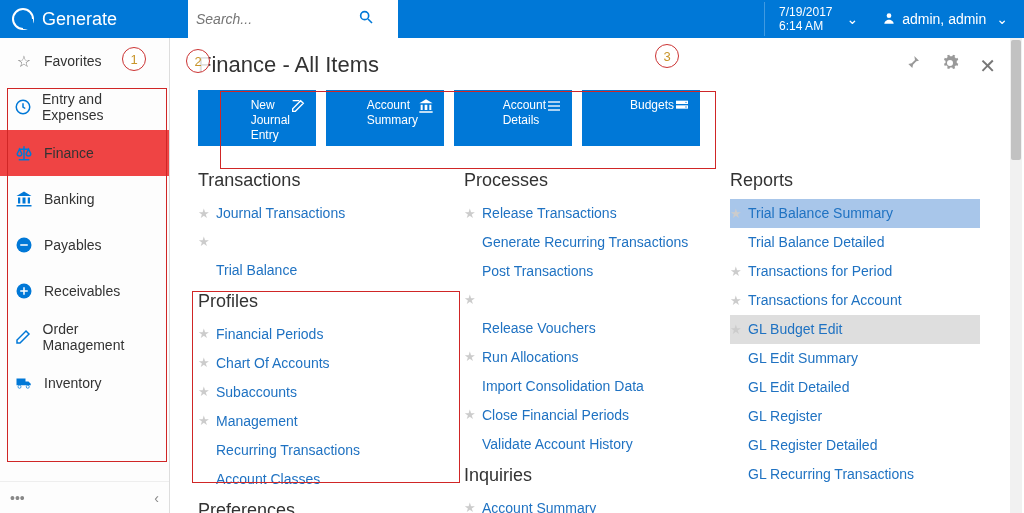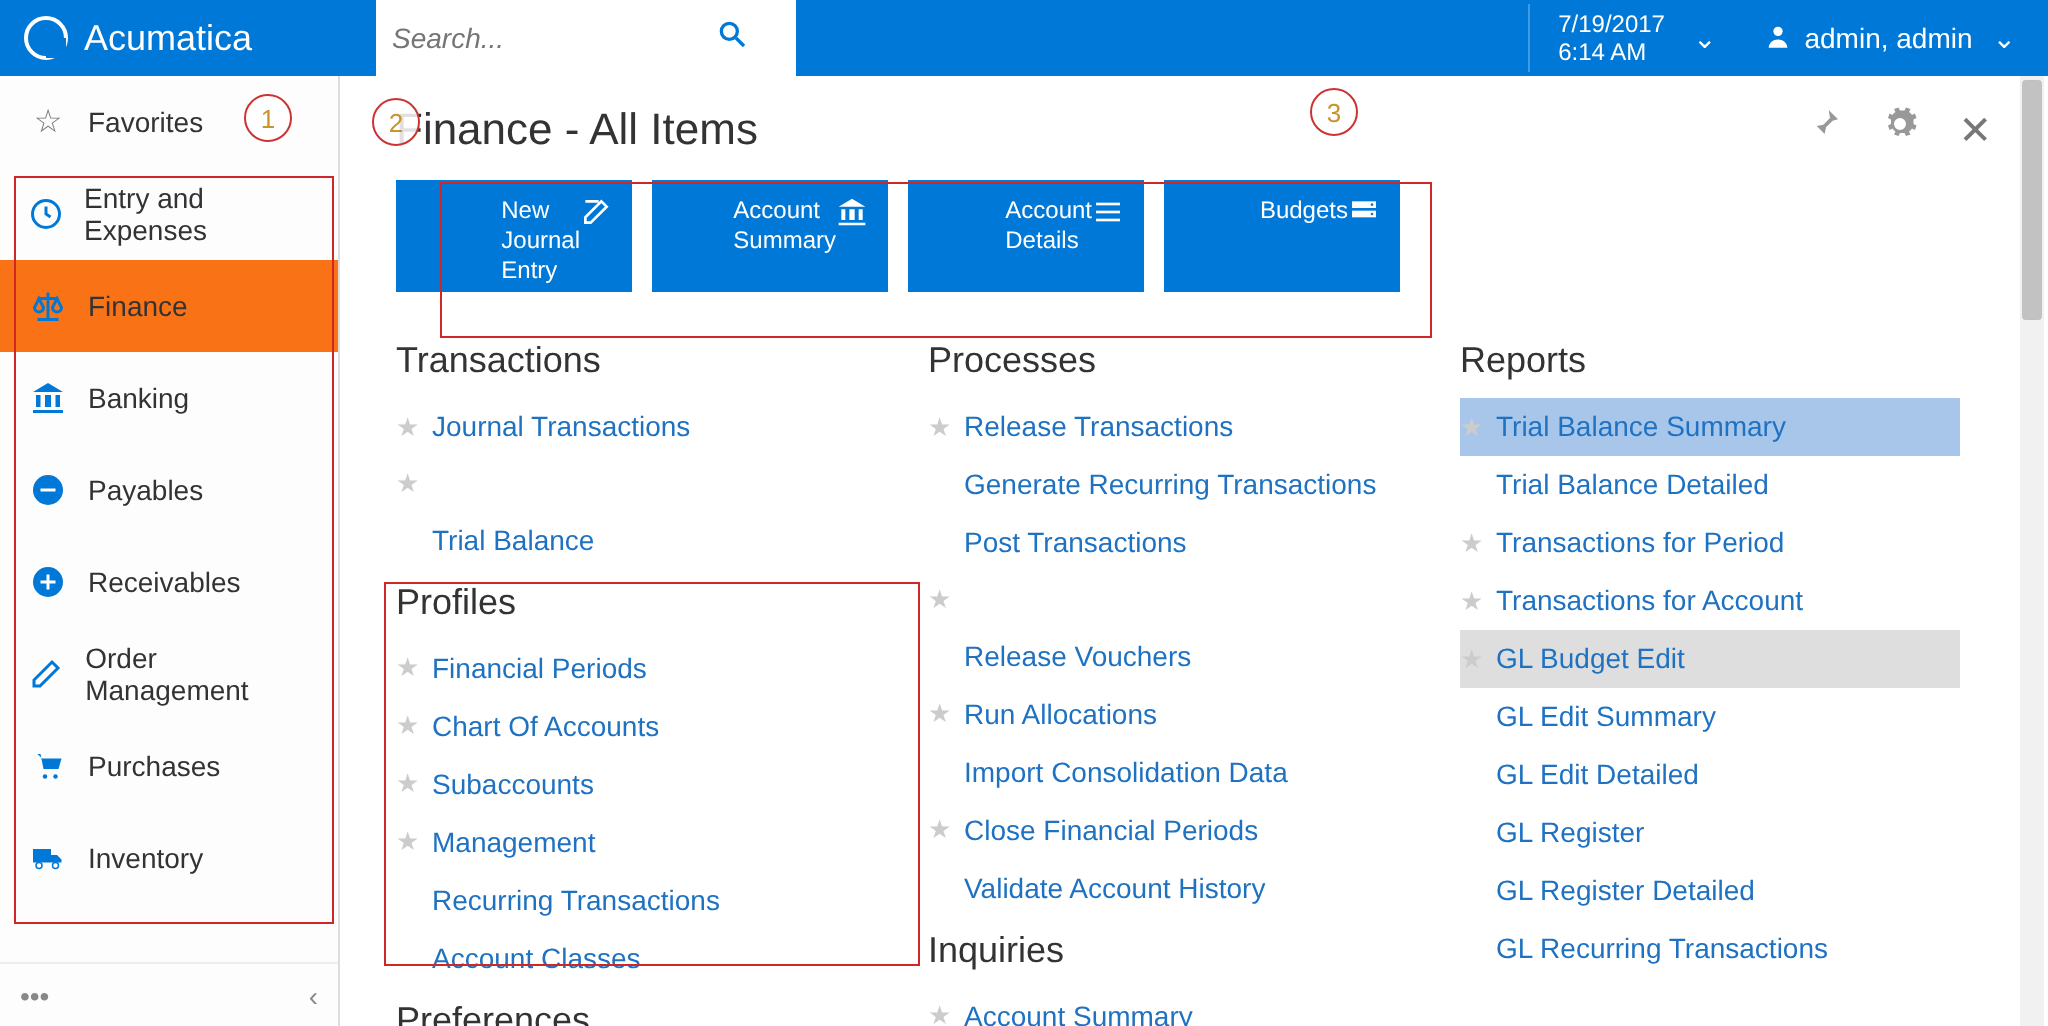--- a/index.html
+++ b/index.html
@@ -17,21 +17,21 @@
   .date-block .chev { margin-left: 14px; font-size: 14px; }
   .user-block { display: flex; align-items: center; padding: 0 16px 0 10px; }
   .user-block .user-icon { font-size: 14px; margin-right: 6px; }
   .user-block .chev { margin-left: 10px; font-size: 14px; }
   .layout { display: flex; height: calc(513px - 38px); }
   .sidebar { width: 170px; border-right: 1px solid #ddd; background: #fdfdfd; display: flex; flex-direction: column; }
   .nav-list { flex: 1; }
   .nav-item { display: flex; align-items: center; height: 46px; padding: 0 12px; color: #333; font-size: 14px; cursor: pointer; border-bottom: 0px solid transparent; }
   .nav-item .nicon { width: 24px; color: #0078d7; font-size: 16px; display: flex; justify-content: center; margin-right: 8px; }
   .nav-item.fav .nicon { color: #777; }
-  .nav-item.active { background: #f97316; box-shadow: inset 3px 0 0 transparent; text-align: center; }
+  .nav-item.active { background: #ef4444; box-shadow: inset 3px 0 0 transparent; text-align: center; }
   .sb-footer { height: 32px; border-top: 1px solid #eee; display: flex; align-items: center; justify-content: space-between; padding: 0 10px; color: #888; }
   .content { flex: 1; padding: 14px 28px 0 28px; position: relative; overflow: hidden; }
   .page-head { display: flex; align-items: flex-end; margin-bottom: 12px; }
   .page-title { font-size: 22px; color: #333; }
   .head-spacer { flex: 1; }
   .head-icons { color: #888; display: flex; gap: 20px; font-size: 18px; }
   .tiles { display: flex; gap: 10px; margin-bottom: 18px; }
   .tile { width: 118px; height: 56px; background: #0078d7; color: #fff; padding: 8px 10px; font-size: 12px; display: flex; justify-content: flex-end; line-height: 1.25; cursor: pointer; }
   .tile .ticon { font-size: 16px; }
   .cols { display: flex; gap: 36px; }
@@ -46,21 +46,21 @@
   .redbox { position: absolute; border: 1px solid #d02626; pointer-events: none; }
   .scrollbar { position: absolute; right: 2px; top: 38px; bottom: 0; width: 12px; background: #f1f1f1; }
   .scrollbar .thumb { position: absolute; left: 1px; right: 1px; top: 2px; height: 120px; background: #c2c2c2; border-radius: 2px; }
 </style>
 </head>
 <body>
 
 <div class="topbar">
   <div class="brand">
     <span class="brand-icon"></span>
-    <span>Acumatica</span>
+    <span>Generate</span>
   </div>
   <div class="search-wrap">
     <input placeholder="Search..." style="">
     <span class="search-icon">
       <svg width="16" height="16" viewBox="0 0 24 24" fill="none" stroke="#0078d7" stroke-width="2.5">
           <circle cx="10" cy="10" r="6"></circle>
           <line x1="15" y1="15" x2="21" y2="21"></line>
         </svg>
     </span>
   </div>
@@ -139,30 +139,20 @@
         <span class="nicon">
           <svg width="18" height="18" viewBox="0 0 24 24" fill="none" stroke="#0078d7" stroke-width="2">
               <path d="M4 20h4L20 8l-4-4L4 16v4z"></path>
             </svg>
         </span>
         <span>Order Management</span>
       </div>
       <div class="nav-item">
         <span class="nicon">
           <svg width="18" height="18" viewBox="0 0 24 24" fill="#0078d7">
-              <path d="M5 4h2l2 10h10l2-7H8"></path>
-              <circle cx="10" cy="19" r="1.5"></circle>
-              <circle cx="17" cy="19" r="1.5"></circle>
-            </svg>
-        </span>
-        <span>Purchases</span>
-      </div>
-      <div class="nav-item">
-        <span class="nicon">
-          <svg width="18" height="18" viewBox="0 0 24 24" fill="#0078d7">
               <path d="M2 6h12v9H2zM14 10h4l3 3v2h-7z"></path>
               <circle cx="6" cy="17" r="2" fill="#fff" stroke="#0078d7"></circle>
               <circle cx="17" cy="17" r="2" fill="#fff" stroke="#0078d7"></circle>
             </svg>
         </span>
         <span>Inventory</span>
       </div>
     </div>
     <div class="sb-footer">
       <span>•••</span>

